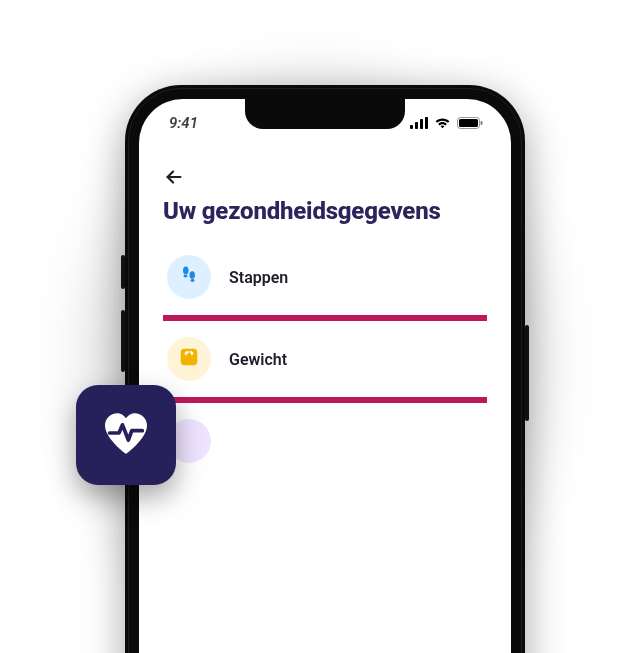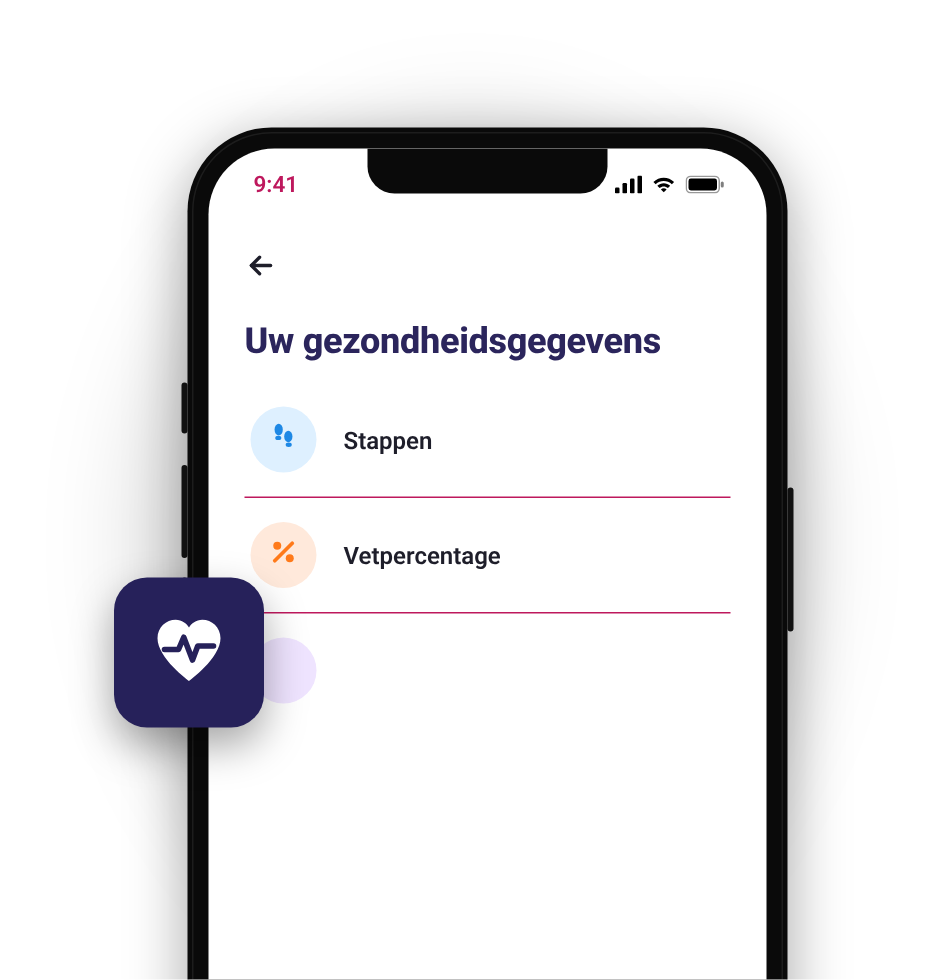--- a/index.html
+++ b/index.html
@@ -85,61 +85,61 @@
     height: 48px;
     display: flex;
     align-items: center;
     justify-content: space-between;
     padding: 0 28px 0 30px;
     z-index: 3;
   }
   .status-time {
     font-size: 15px;
     font-weight: 600;
-    color: #be185d;
+    color: #404040;
+    font-style: italic;
   }
   .status-right {
     display: flex;
     align-items: center;
     gap: 6px;
   }
 
   
   .content {
     padding: 14px 24px 0 24px;
   }
   .back-btn {
     width: 36px;
     height: 36px;
     display: flex;
     align-items: center;
     justify-content: flex-start;
     cursor: pointer;
   }
   .page-title {
-    margin-top: 16px;
     font-size: 24px;
     font-weight: 800;
     color: #2b255c;
     letter-spacing: -0.2px;
   }
   .subtitle {
     margin-top: 18px;
     font-size: 15px;
     color: #3a3a4a;
   }
   .list {
     margin-top: 14px;
   }
   .list-item {
     display: flex;
     align-items: center;
     gap: 18px;
     padding: 16px 4px;
-    border-bottom: 1px solid #be185d;
+    border-bottom: 6px solid #be185d;
     cursor: pointer;
   }
   .icon-circle {
     width: 44px;
     height: 44px;
     border-radius: 50%;
     display: flex;
     align-items: center;
     justify-content: center;
     flex: 0 0 44px;
@@ -237,33 +237,33 @@
                 <ellipse cx="8.5" cy="7" rx="3" ry="4.2" fill="#1e88e5"></ellipse>
                 <ellipse cx="8.2" cy="13" rx="2.2" ry="1.6" fill="#1e88e5"></ellipse>
                 <ellipse cx="15.5" cy="12" rx="3" ry="4.2" fill="#1e88e5"></ellipse>
                 <ellipse cx="15.8" cy="18" rx="2.2" ry="1.6" fill="#1e88e5"></ellipse>
               </svg>
             </span>
           </div>
           <div class="item-label">Stappen</div>
         </div>
 
-
         <div class="list-item">
-          <div class="icon-circle bg-orange">
+          <div class="icon-circle bg-yellow">
             <span>
-              <svg width="20" height="20" viewBox="0 0 24 24">
-                <circle cx="7" cy="7" r="3.2" fill="#ff7a1a"></circle>
-                <circle cx="17" cy="17" r="3.2" fill="#ff7a1a"></circle>
-                <line x1="19" y1="5" x2="5" y2="19" stroke="#ff7a1a" stroke-width="3" stroke-linecap="round"></line>
+              <svg width="22" height="22" viewBox="0 0 24 24">
+                <rect x="3" y="3" width="18" height="18" rx="4" fill="#f2b300"></rect>
+                <path d="M7 8 A6 6 0 0 1 17 8 L15 11 A3 3 0 0 0 9 11 Z" fill="#ffffff"></path>
+                <line x1="12" y1="6" x2="13.4" y2="9.5" stroke="#f2b300" stroke-width="1.4" stroke-linecap="round"></line>
               </svg>
             </span>
           </div>
-          <div class="item-label">Vetpercentage</div>
+          <div class="item-label">Gewicht</div>
         </div>
+
 
 
         <div class="list-item" style="border-bottom:none;">
           <div class="icon-circle bg-purple">
             <span></span>
           </div>
           <div class="item-label"></div>
         </div>
 
       </div>

